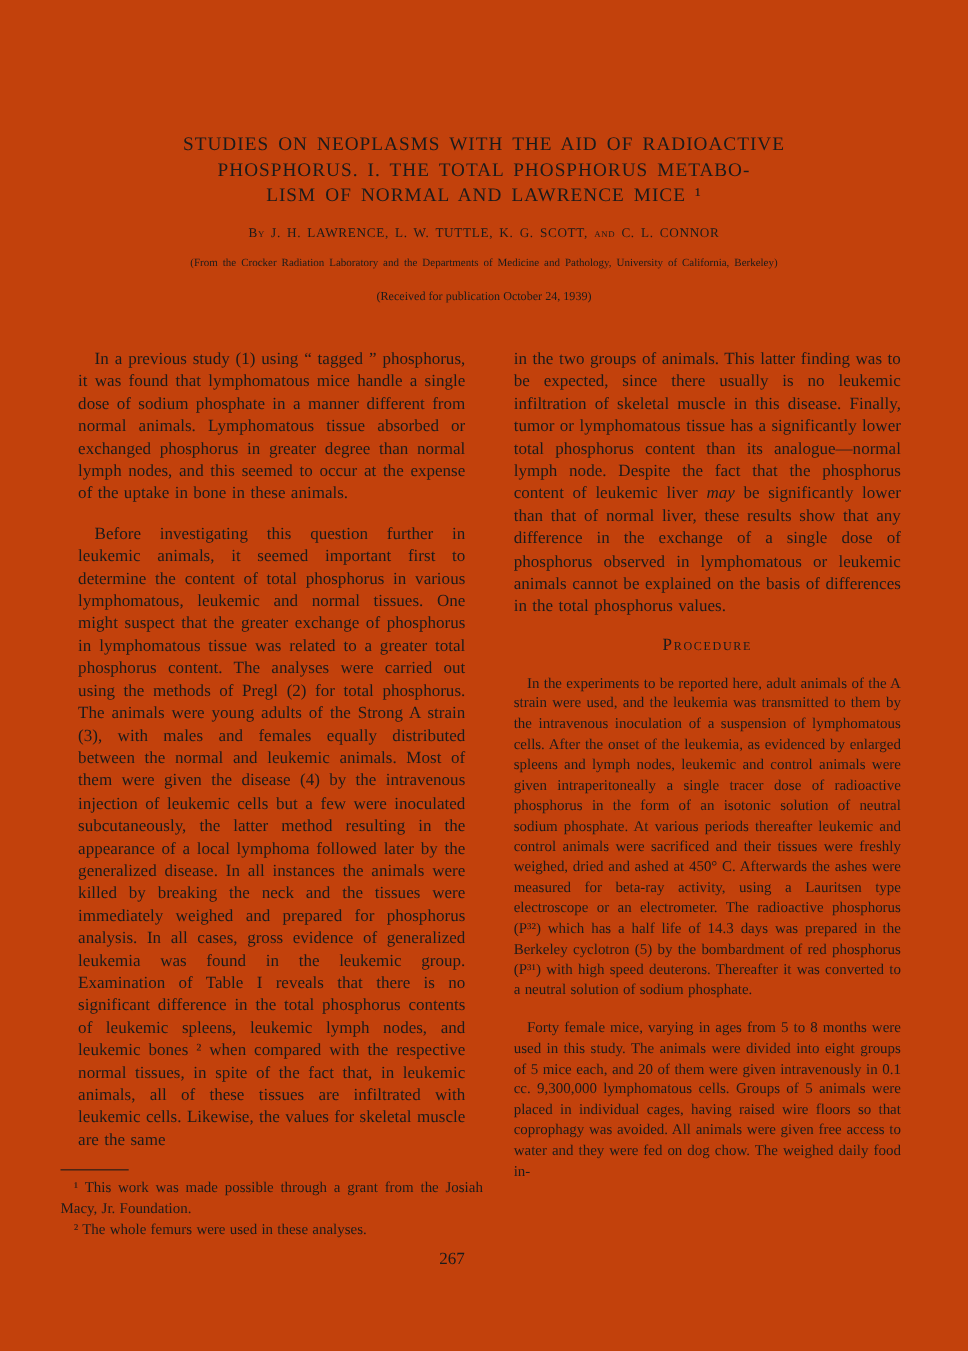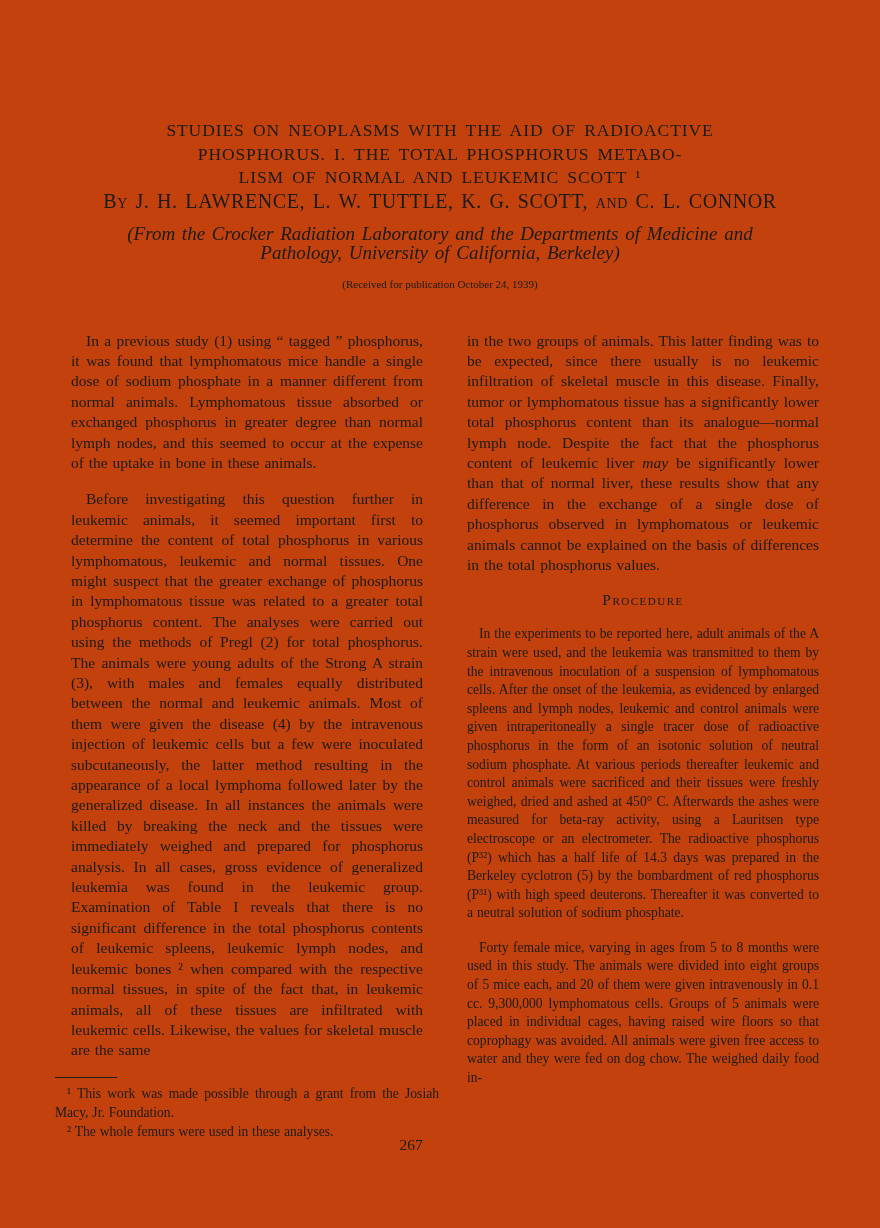--- a/index.html
+++ b/index.html
@@ -22,31 +22,30 @@
     text-align: center;
   }
   .title-line {
     font-size: 17.5px;
     line-height: 23.5px;
     letter-spacing: 0.9px;
     word-spacing: 3px;
     font-weight: normal;
   }
   .byline {
-    margin-top: 0;
+    margin-top: 14px;
     font-variant: small-caps;
-    font-size: 20px;
+    font-size: 12px;
     letter-spacing: 0.6px;
     word-spacing: 2px;
   }
   .affiliation {
     margin: 11px auto 0 auto;
     max-width: 648px;
-    font-style: italic;
-    font-size: 19px;
+    font-size: 10px;
     line-height: 19.5px;
     word-spacing: 2px;
   }
   .received {
     margin-top: 15px;
     font-size: 11px;
   }
   .columns {
     display: flex;
     gap: 12px;
@@ -109,21 +108,21 @@
   }
 </style>
 </head>
 <body>
 
 <div class="page">
 
   <header class="paper-header">
     <div class="title-line">STUDIES ON NEOPLASMS WITH THE AID OF RADIOACTIVE</div>
     <div class="title-line">PHOSPHORUS. I. THE TOTAL PHOSPHORUS METABO-</div>
-    <div class="title-line">LISM OF NORMAL AND LEUKEMIC SCOTT ¹</div>
+    <div class="title-line">LISM OF NORMAL AND LAWRENCE MICE ¹</div>
     <div class="byline">By J. H. LAWRENCE, L. W. TUTTLE, K. G. SCOTT, and C. L. CONNOR</div>
     <div class="affiliation">(From the Crocker Radiation Laboratory and the Departments of Medicine and Pathology, University of California, Berkeley)</div>
     <div class="received">(Received for publication October 24, 1939)</div>
   </header>
 
   <main class="columns">
     <div class="col">
       <div>
           <p class="para"><span>In a previous study (1) using “ tagged ” phosphorus, it was found that lymphomatous mice handle a single dose of sodium phosphate in a manner different from normal animals. Lymphomatous tissue absorbed or exchanged phosphorus in greater degree than normal lymph nodes, and this seemed to occur at the expense of the uptake in bone in these animals.</span></p>
           <p class="para"><span>Before investigating this question further in leukemic animals, it seemed important first to determine the content of total phosphorus in various lymphomatous, leukemic and normal tissues. One might suspect that the greater exchange of phosphorus in lymphomatous tissue was related to a greater total phosphorus content. The analyses were carried out using the methods of Pregl (2) for total phosphorus. The animals were young adults of the Strong A strain (3), with males and females equally distributed between the normal and leukemic animals. Most of them were given the disease (4) by the intravenous injection of leukemic cells but a few were inoculated subcutaneously, the latter method resulting in the appearance of a local lymphoma followed later by the generalized disease. In all instances the animals were killed by breaking the neck and the tissues were immediately weighed and prepared for phosphorus analysis. In all cases, gross evidence of generalized leukemia was found in the leukemic group. Examination of Table I reveals that there is no significant difference in the total phosphorus contents of leukemic spleens, leukemic lymph nodes, and leukemic bones ² when compared with the respective normal tissues, in spite of the fact that, in leukemic animals, all of these tissues are infiltrated with leukemic cells. Likewise, the values for skeletal muscle are the same</span></p>

